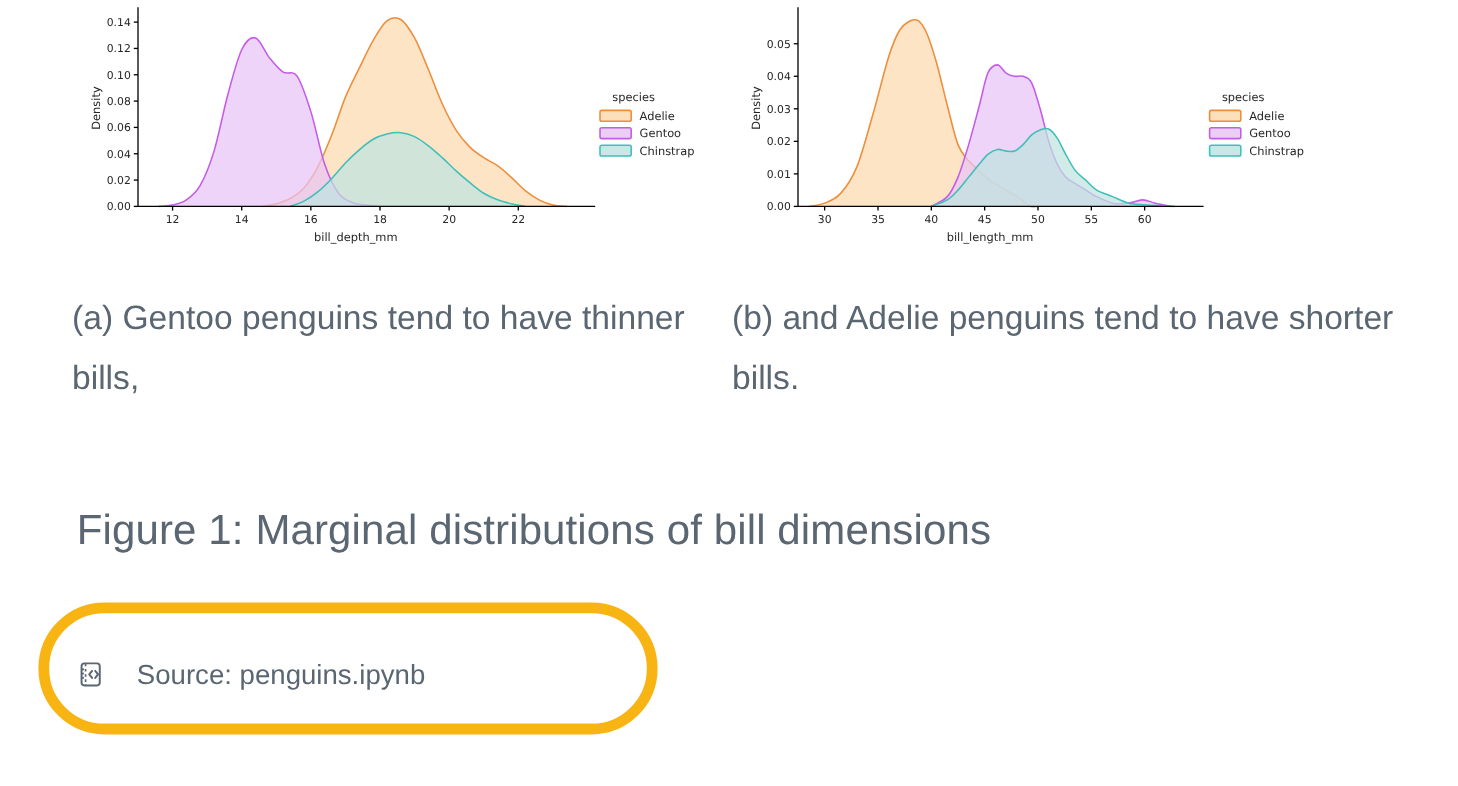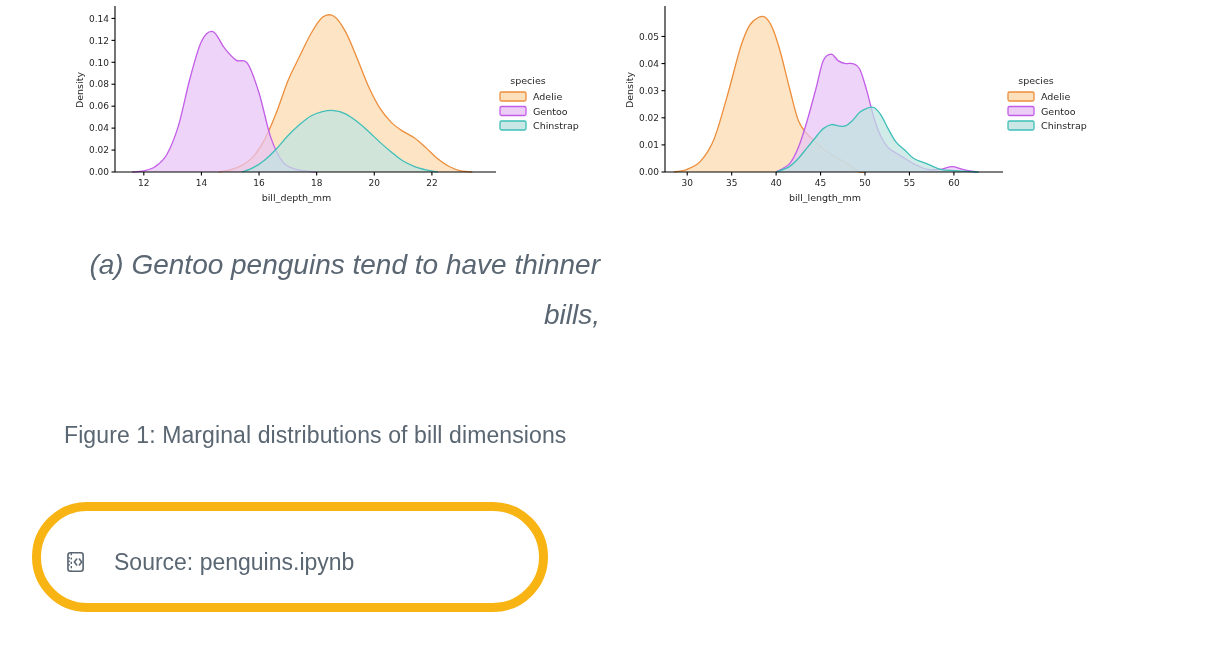--- a/index.html
+++ b/index.html
@@ -19,29 +19,29 @@
   .tick-text{font-family:"DejaVu Sans","Liberation Sans",sans-serif;font-size:9px;fill:#262626;}
   .axis-title{font-family:"DejaVu Sans","Liberation Sans",sans-serif;font-size:9.5px;fill:#262626;}
   .legend-title{font-family:"DejaVu Sans","Liberation Sans",sans-serif;font-size:9.5px;fill:#262626;}
   .legend-label{font-family:"DejaVu Sans","Liberation Sans",sans-serif;font-size:9.5px;fill:#262626;}
   .spine{stroke:#000000;stroke-width:1.1;fill:none;}
   .tickmark{stroke:#000000;stroke-width:1.1;}
 
   .subcaptions{position:absolute;left:0;top:240px;width:1215px;height:110px;}
   .subcap{
     position:absolute;top:0;
-    font-style:italic;font-size:28px;line-height:50px;
-    color:#5a6672;text-align:right;
+    font-size:28px;line-height:50px;
+    color:#5a6672;text-align:left;
   }
   .subcap.a{left:60px;width:540px;}
   .subcap.b{left:610px;width:560px;}
 
   .fig-caption{
     position:absolute;left:64px;top:422px;
-    font-size:23px;color:#5a6672;letter-spacing:0.1px;
+    font-size:35px;color:#5a6672;letter-spacing:0.1px;
     white-space:nowrap;
   }
 
   .source-ring{
     position:absolute;left:32px;top:502px;width:516px;height:110px;
     border:9px solid #F8B413;border-radius:55px;box-sizing:border-box;
     background:transparent;
   }
   .source-line{
     position:absolute;left:62px;top:542px;height:40px;
@@ -151,20 +151,21 @@
           <text x="431" y="114.5" class="legend-label">Gentoo</text>
           <rect x="398" y="121" width="26" height="9" rx="1.5" fill="#BFE3E0" fill-opacity="0.85" stroke="#3FBFB8" stroke-width="1.3"></rect>
           <text x="431" y="129" class="legend-label">Chinstrap</text>
         </svg>
     </div>
   </div>
 </div>
 
 <div class="subcaptions">
   <div class="subcap a">(a) Gentoo penguins tend to have thinner bills,</div>
+  <div class="subcap b">(b) and Adelie penguins tend to have shorter bills.</div>
 </div>
 
 <div class="fig-caption">Figure 1: Marginal distributions of bill dimensions</div>
 
 <div class="source-ring"></div>
 <div class="source-line">
   <span class="nb-icon-wrap">
     <svg class="nb-icon" viewBox="0 0 24 24" fill="none" aria-hidden="true">
       <rect x="5.5" y="3.5" width="14" height="17" rx="2.2" stroke="#5a6672" stroke-width="1.5"></rect>
       <path d="M8.6 3.8 v16.4" stroke="#5a6672" stroke-width="1.3" stroke-dasharray="2 2"></path>

